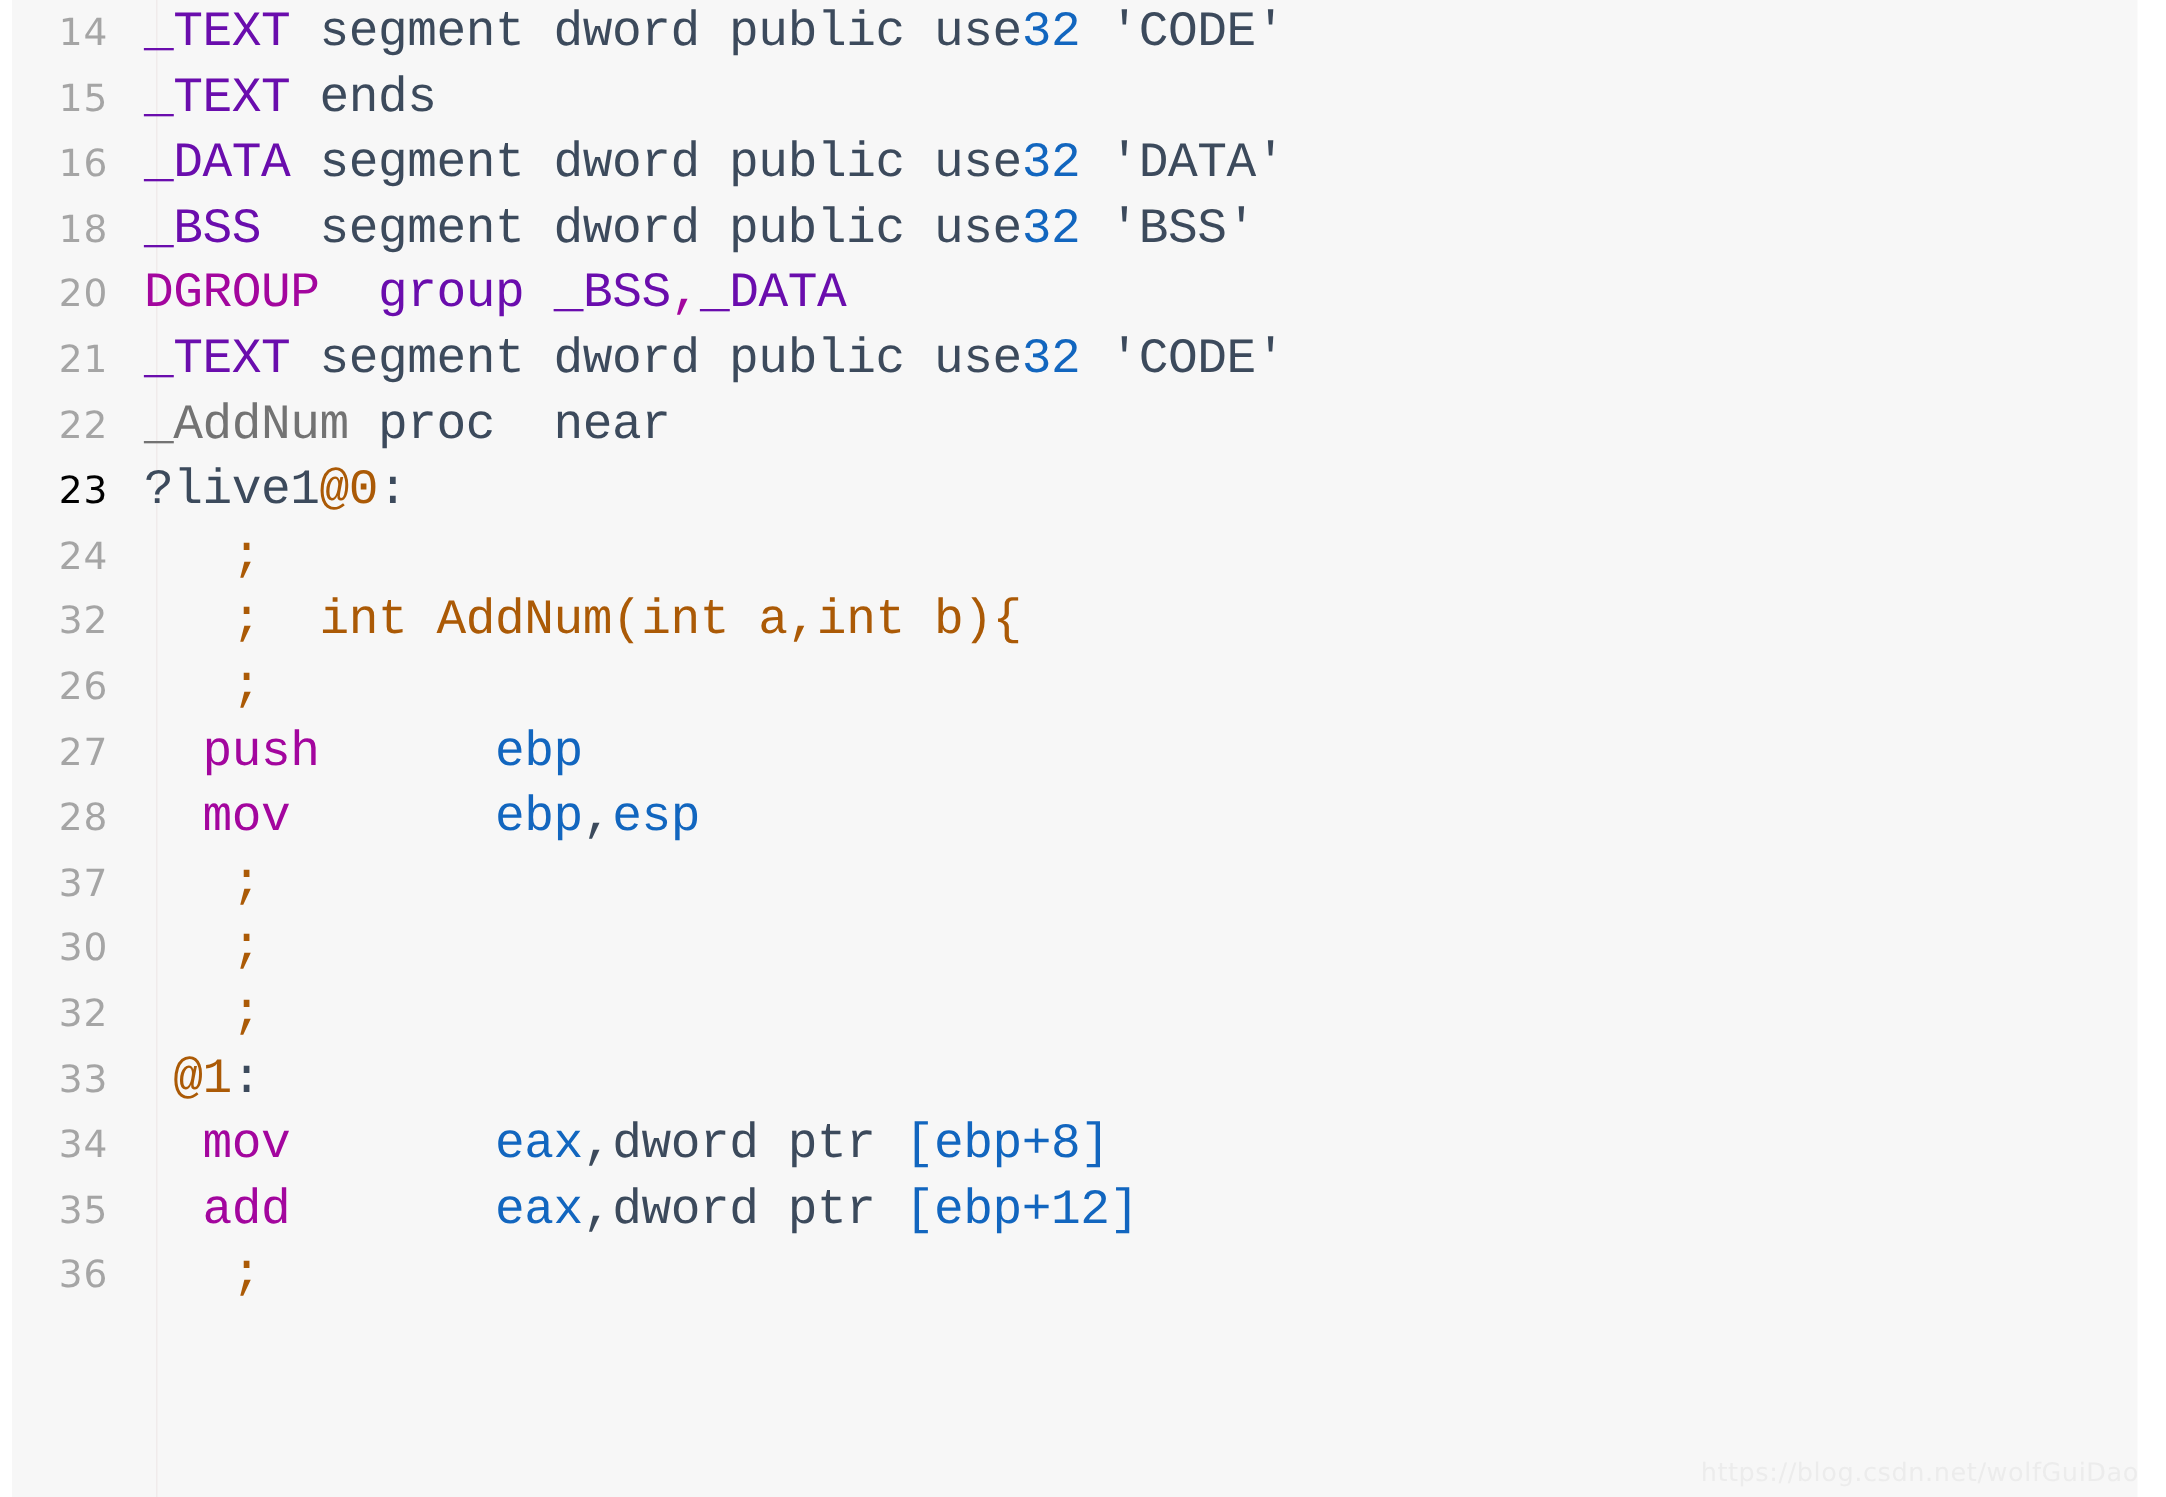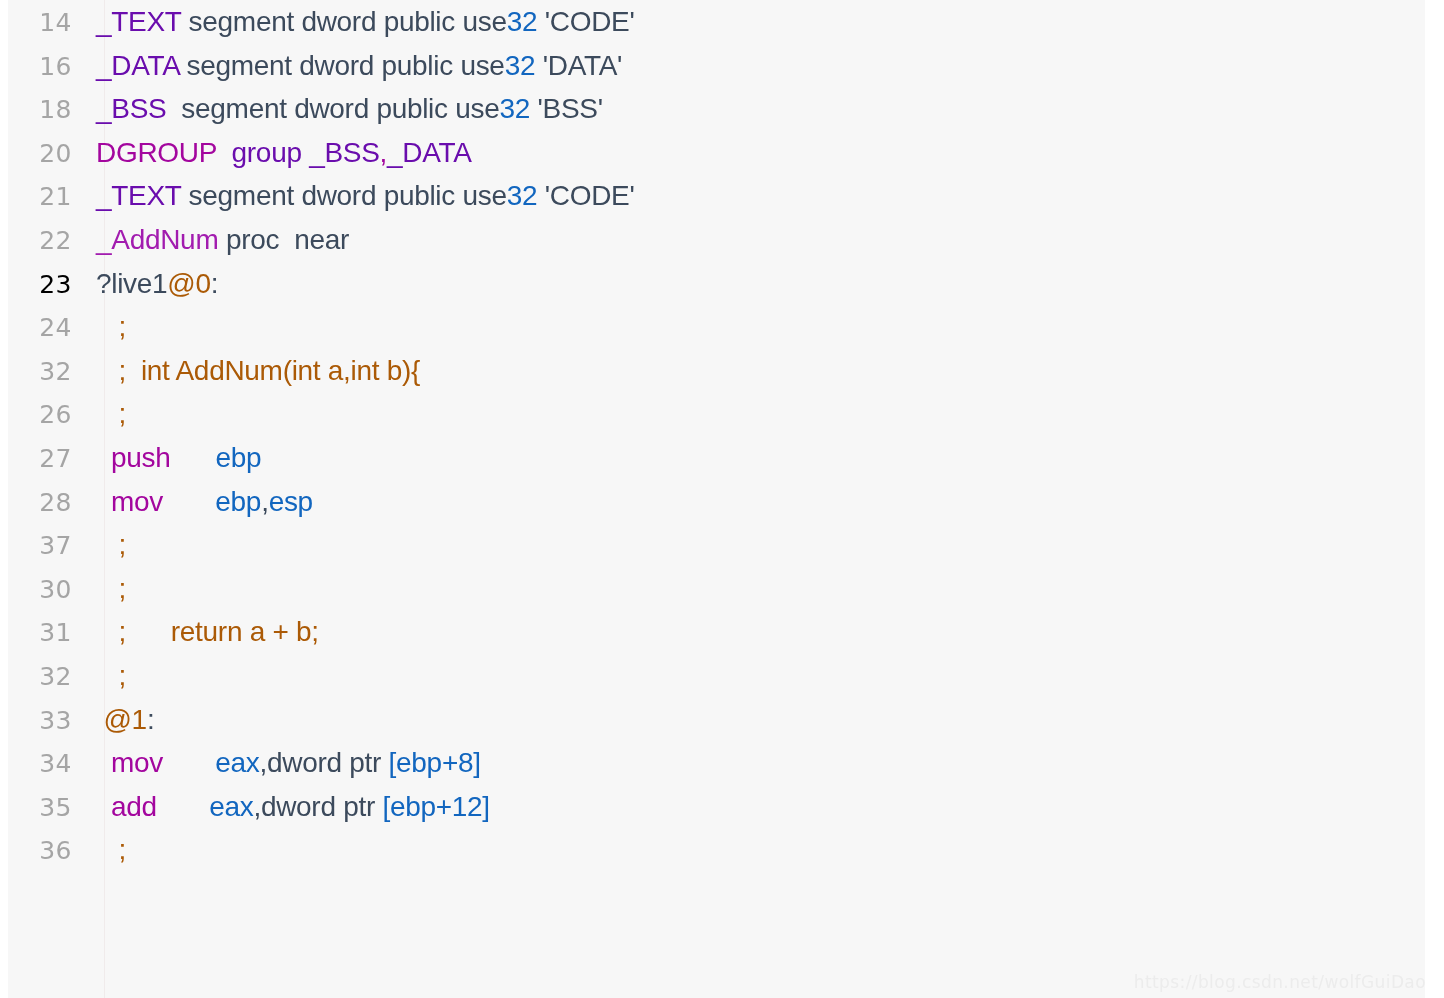--- a/index.html
+++ b/index.html
@@ -66,22 +66,22 @@
     color: #a5a5a5;
     font-size: 25px;
     font-family: "DejaVu Sans", "Liberation Sans", sans-serif;
     letter-spacing: 0.5px;
     user-select: none;
   }
 
   .line-content {
     flex: 1;
     padding-left: 12px;
-    font-size: 28px;
-    font-family: Liberation Sans, sans-serif;
+    font-size: 33px;
+    font-family: Liberation Mono, monospace;
     letter-spacing: -0.3px;
     white-space: pre;
     color: #3c4a5c;
   }
 
   
   .tok-plain    { color: #3c4a5c; }
   .tok-ident    { color: #6a0dad; }
   .tok-keyword  { color: #a3069e; }
   .tok-reg      { color: #1266bf; }
@@ -104,34 +104,34 @@
   }
 </style>
 </head>
 <body>
 
 <div id="code-viewer" style="background: rgb(255, 255, 255);">
   <div id="code-surface" style="background: rgb(247, 247, 247);">
     <div id="gutter-rule"></div>
     <div id="code-lines">
         <div class="code-line"><span class="line-number" style="color: rgb(165, 165, 165);">14</span><span class="line-content"><span class="tok-ident" style="color: rgb(106, 13, 173);">_TEXT</span><span class="tok-plain" style="color: rgb(60, 74, 92);"> segment dword public use</span><span class="tok-num" style="color: rgb(18, 102, 191);">32</span><span class="tok-string" style="color: rgb(60, 74, 92);"> 'CODE'</span></span></div>
+        <div class="code-line"><span class="line-number" style="color: rgb(165, 165, 165);">15</span><span class="line-content"><span class="tok-ident" style="color: rgb(106, 13, 173);">_TEXT</span><span class="tok-plain" style="color: rgb(60, 74, 92);"> ends</span></span></div>
         <div class="code-line"><span class="line-number" style="color: rgb(165, 165, 165);">16</span><span class="line-content"><span class="tok-ident" style="color: rgb(106, 13, 173);">_DATA</span><span class="tok-plain" style="color: rgb(60, 74, 92);"> segment dword public use</span><span class="tok-num" style="color: rgb(18, 102, 191);">32</span><span class="tok-string" style="color: rgb(60, 74, 92);"> 'DATA'</span></span></div>
         <div class="code-line"><span class="line-number" style="color: rgb(165, 165, 165);">18</span><span class="line-content"><span class="tok-ident" style="color: rgb(106, 13, 173);">_BSS</span><span class="tok-plain" style="color: rgb(60, 74, 92);">  segment dword public use</span><span class="tok-num" style="color: rgb(18, 102, 191);">32</span><span class="tok-string" style="color: rgb(60, 74, 92);"> 'BSS'</span></span></div>
         <div class="code-line"><span class="line-number" style="color: rgb(165, 165, 165);">20</span><span class="line-content"><span class="tok-keyword" style="color: rgb(163, 6, 158);">DGROUP</span><span class="tok-plain" style="color: rgb(60, 74, 92);">  </span><span class="tok-ident" style="color: rgb(106, 13, 173);">group</span><span class="tok-plain" style="color: rgb(60, 74, 92);"> </span><span class="tok-ident" style="color: rgb(106, 13, 173);">_BSS</span><span class="tok-keyword" style="color: rgb(163, 6, 158);">,</span><span class="tok-ident" style="color: rgb(106, 13, 173);">_DATA</span></span></div>
         <div class="code-line"><span class="line-number" style="color: rgb(165, 165, 165);">21</span><span class="line-content"><span class="tok-ident" style="color: rgb(106, 13, 173);">_TEXT</span><span class="tok-plain" style="color: rgb(60, 74, 92);"> segment dword public use</span><span class="tok-num" style="color: rgb(18, 102, 191);">32</span><span class="tok-string" style="color: rgb(60, 74, 92);"> 'CODE'</span></span></div>
-        <div class="code-line"><span class="line-number" style="color: rgb(165, 165, 165);">22</span><span class="line-content"><span class="tok-ident" style="color: #a21caf;">_AddNum</span><span class="tok-plain" style="color: rgb(60, 74, 92);"> proc  near</span></span></div>
+        <div class="code-line"><span class="line-number" style="color: rgb(165, 165, 165);">22</span><span class="line-content"><span class="tok-ident" style="color: #737373;">_AddNum</span><span class="tok-plain" style="color: rgb(60, 74, 92);"> proc  near</span></span></div>
         <div class="code-line"><span class="line-number" style="color: #000000;">23</span><span class="line-content"><span class="tok-plain" style="color: rgb(60, 74, 92);">?live1</span><span class="tok-label" style="color: rgb(171, 90, 6);">@0</span><span class="tok-plain" style="color: rgb(60, 74, 92);">:</span></span></div>
         <div class="code-line"><span class="line-number" style="color: rgb(165, 165, 165);">24</span><span class="line-content"><span class="tok-plain" style="color: rgb(60, 74, 92);">   </span><span class="tok-comment" style="color: rgb(171, 90, 6);">;</span></span></div>
         <div class="code-line"><span class="line-number" style="color: rgb(165, 165, 165);">32</span><span class="line-content"><span class="tok-plain" style="color: rgb(60, 74, 92);">   </span><span class="tok-comment" style="color: rgb(171, 90, 6);">;  int AddNum(int a,int b){</span></span></div>
         <div class="code-line"><span class="line-number" style="color: rgb(165, 165, 165);">26</span><span class="line-content"><span class="tok-plain" style="color: rgb(60, 74, 92);">   </span><span class="tok-comment" style="color: rgb(171, 90, 6);">;</span></span></div>
         <div class="code-line"><span class="line-number" style="color: rgb(165, 165, 165);">27</span><span class="line-content"><span class="tok-plain" style="color: rgb(60, 74, 92);">  </span><span class="tok-keyword" style="color: rgb(163, 6, 158);">push</span><span class="tok-plain" style="color: rgb(60, 74, 92);">      </span><span class="tok-reg" style="color: rgb(18, 102, 191);">ebp</span></span></div>
         <div class="code-line"><span class="line-number" style="color: rgb(165, 165, 165);">28</span><span class="line-content"><span class="tok-plain" style="color: rgb(60, 74, 92);">  </span><span class="tok-keyword" style="color: rgb(163, 6, 158);">mov</span><span class="tok-plain" style="color: rgb(60, 74, 92);">       </span><span class="tok-reg" style="color: rgb(18, 102, 191);">ebp</span><span class="tok-punct" style="color: rgb(60, 74, 92);">,</span><span class="tok-reg" style="color: rgb(18, 102, 191);">esp</span></span></div>
         <div class="code-line"><span class="line-number" style="color: rgb(165, 165, 165);">37</span><span class="line-content"><span class="tok-plain" style="color: rgb(60, 74, 92);">   </span><span class="tok-comment" style="color: rgb(171, 90, 6);">;</span></span></div>
         <div class="code-line"><span class="line-number" style="color: rgb(165, 165, 165);">30</span><span class="line-content"><span class="tok-plain" style="color: rgb(60, 74, 92);">   </span><span class="tok-comment" style="color: rgb(171, 90, 6);">;</span></span></div>
-        <div class="code-line"><span class="line-number" style="color: rgb(165, 165, 165);">31</span><span class="line-content"><span class="tok-plain" style="color: rgb(60, 74, 92);">   </span><span class="tok-comment" style="color: rgb(171, 90, 6);">;      return a + b;</span></span></div>
         <div class="code-line"><span class="line-number" style="color: rgb(165, 165, 165);">32</span><span class="line-content"><span class="tok-plain" style="color: rgb(60, 74, 92);">   </span><span class="tok-comment" style="color: rgb(171, 90, 6);">;</span></span></div>
         <div class="code-line"><span class="line-number" style="color: rgb(165, 165, 165);">33</span><span class="line-content"><span class="tok-plain" style="color: rgb(60, 74, 92);"> </span><span class="tok-label" style="color: rgb(171, 90, 6);">@1</span><span class="tok-plain" style="color: rgb(60, 74, 92);">:</span></span></div>
         <div class="code-line"><span class="line-number" style="color: rgb(165, 165, 165);">34</span><span class="line-content"><span class="tok-plain" style="color: rgb(60, 74, 92);">  </span><span class="tok-keyword" style="color: rgb(163, 6, 158);">mov</span><span class="tok-plain" style="color: rgb(60, 74, 92);">       </span><span class="tok-reg" style="color: rgb(18, 102, 191);">eax</span><span class="tok-punct" style="color: rgb(60, 74, 92);">,</span><span class="tok-plain" style="color: rgb(60, 74, 92);">dword ptr </span><span class="tok-reg" style="color: rgb(18, 102, 191);">[</span><span class="tok-reg" style="color: rgb(18, 102, 191);">ebp</span><span class="tok-reg" style="color: rgb(18, 102, 191);">+</span><span class="tok-num" style="color: rgb(18, 102, 191);">8</span><span class="tok-reg" style="color: rgb(18, 102, 191);">]</span></span></div>
         <div class="code-line"><span class="line-number" style="color: rgb(165, 165, 165);">35</span><span class="line-content"><span class="tok-plain" style="color: rgb(60, 74, 92);">  </span><span class="tok-keyword" style="color: rgb(163, 6, 158);">add</span><span class="tok-plain" style="color: rgb(60, 74, 92);">       </span><span class="tok-reg" style="color: rgb(18, 102, 191);">eax</span><span class="tok-punct" style="color: rgb(60, 74, 92);">,</span><span class="tok-plain" style="color: rgb(60, 74, 92);">dword ptr </span><span class="tok-reg" style="color: rgb(18, 102, 191);">[</span><span class="tok-reg" style="color: rgb(18, 102, 191);">ebp</span><span class="tok-reg" style="color: rgb(18, 102, 191);">+</span><span class="tok-num" style="color: rgb(18, 102, 191);">12</span><span class="tok-reg" style="color: rgb(18, 102, 191);">]</span></span></div>
         <div class="code-line"><span class="line-number" style="color: rgb(165, 165, 165);">36</span><span class="line-content"><span class="tok-plain" style="color: rgb(60, 74, 92);">   </span><span class="tok-comment" style="color: rgb(171, 90, 6);">;</span></span></div>
       </div>
   </div>
   <div id="watermark">https://blog.csdn.net/wolfGuiDao</div>
 </div>
 

